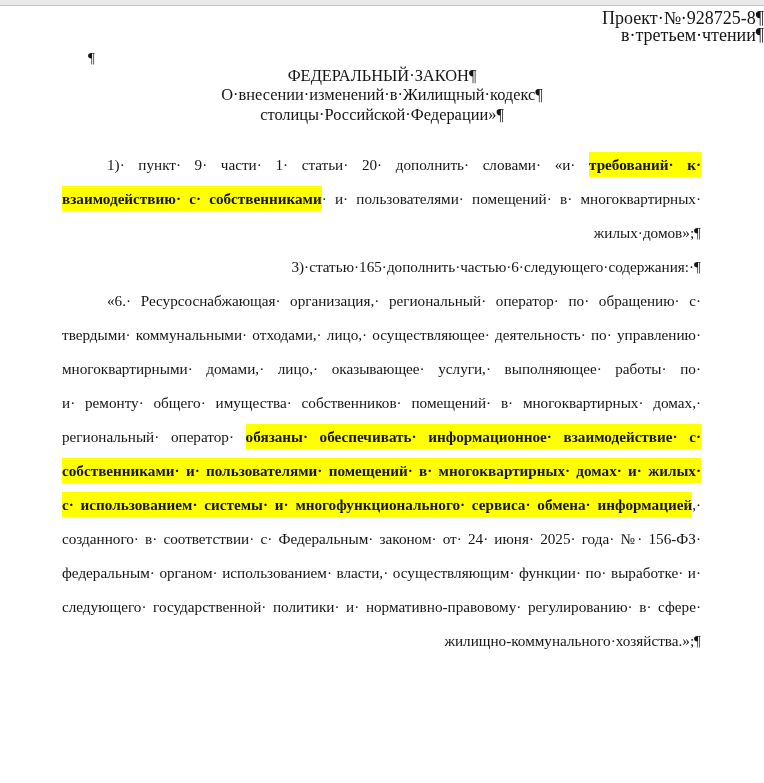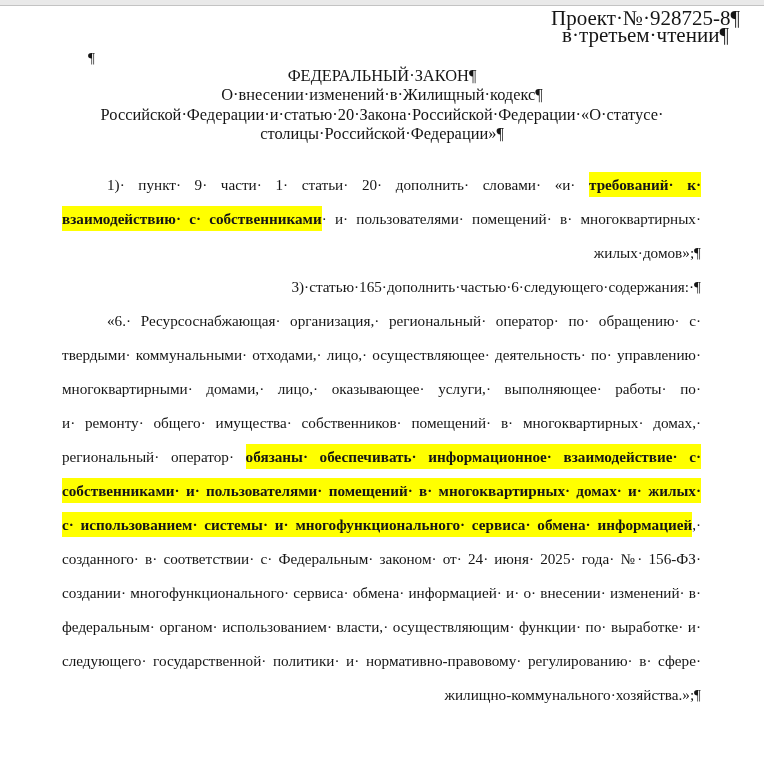--- a/index.html
+++ b/index.html
@@ -16,23 +16,23 @@
     -webkit-font-smoothing: antialiased;
   }
   .top-strip {
     height: 5px;
     background: #e9e9e9;
     border-bottom: 1px solid #c3c3c3;
   }
   
   .header-block {
     margin: 4px 0 0 527px;
-    font-size: 21px;
+    font-size: 18px;
     line-height: 17px;
-    text-align: center;
+    text-align: right;
     white-space: nowrap;
   }
   
   .pilcrow-line {
     margin-top: 6px;
     padding-left: 88px;
     height: 16px;
     line-height: 16px;
     font-size: 15.3px;
   }
@@ -80,36 +80,34 @@
   <div class="header-block" id="header-block">
       <div class="hdr-line"><span class="run">Проект·№·928725-8¶</span></div>
       <div class="hdr-line"><span class="run">в·третьем·чтении¶</span></div>
     </div>
 
   <div class="pilcrow-line">¶</div>
 
   <div class="title-block" id="title-block">
       <div class="title-line"><span class="run">ФЕДЕРАЛЬНЫЙ·ЗАКОН¶</span></div>
       <div class="title-line"><span class="run">О·внесении·изменений·в·Жилищный·кодекс¶</span></div>
-      <div class="title-line"><span class="run">Российской·Федерации·и·статью·20·Закона·Российской·Федерации·«О·статусе·</span></div>
       <div class="title-line"><span class="run">столицы·Российской·Федерации»¶</span></div>
     </div>
 
   <div class="body-block" id="body-block">
       <div class="line j ind"><span class="run">1)· пункт· 9· части· 1· статьи· 20· дополнить· словами· «и· </span><span class="run b h">требований· к· информационному·</span></div>
       <div class="line j"><span class="run b h">взаимодействию· с· собственниками</span><span class="run">· и· пользователями· помещений· в· многоквартирных· домах· и·</span></div>
       <div class="line l"><span class="run">жилых·домов»;¶</span></div>
       <div class="line l ind"><span class="run">3)·статью·165·дополнить·частью·6·следующего·содержания:·¶</span></div>
       <div class="line j ind"><span class="run">«6.· Ресурсоснабжающая· организация,· региональный· оператор· по· обращению· с·</span></div>
       <div class="line j"><span class="run">твердыми· коммунальными· отходами,· лицо,· осуществляющее· деятельность· по· управлению·</span></div>
       <div class="line j"><span class="run">многоквартирными· домами,· лицо,· оказывающее· услуги,· выполняющее· работы· по· содержанию·</span></div>
       <div class="line j"><span class="run">и· ремонту· общего· имущества· собственников· помещений· в· многоквартирных· домах,·</span></div>
       <div class="line j"><span class="run">региональный· оператор· </span><span class="run b h">обязаны· обеспечивать· информационное· взаимодействие· с·</span></div>
       <div class="line j"><span class="run b h">собственниками· и· пользователями· помещений· в· многоквартирных· домах· и· жилых· домов·</span></div>
       <div class="line j"><span class="run b h">с· использованием· системы· и· многофункционального· сервиса· обмена· информацией</span><span class="run">,·</span></div>
       <div class="line j"><span class="run">созданного· в· соответствии· с· Федеральным· законом· от· 24· июня· 2025· года· №· 156-ФЗ· ·«О·</span></div>
-      <div class="line j"><span class="run">создании· многофункционального· сервиса· обмена· информацией· и· о· внесении· изменений· в·</span></div>
       <div class="line j"><span class="run">федеральным· органом· использованием· власти,· осуществляющим· функции· по· выработке· и·</span></div>
       <div class="line j"><span class="run">следующего· государственной· политики· и· нормативно-правовому· регулированию· в· сфере·</span></div>
       <div class="line l"><span class="run">жилищно-коммунального·хозяйства.»;¶</span></div>
     </div>
 
 </div>
 
 </body></html>

